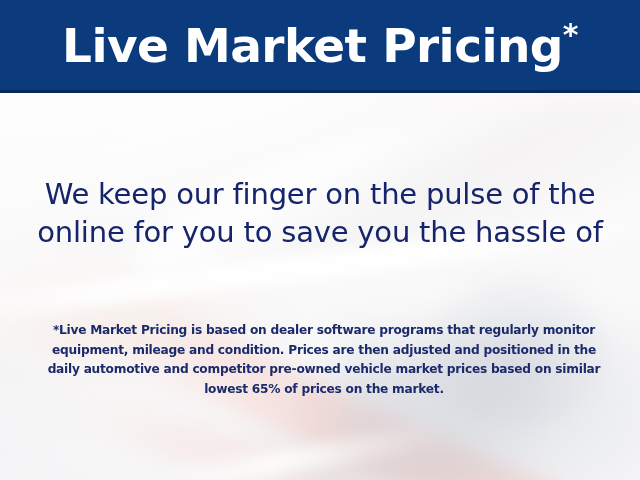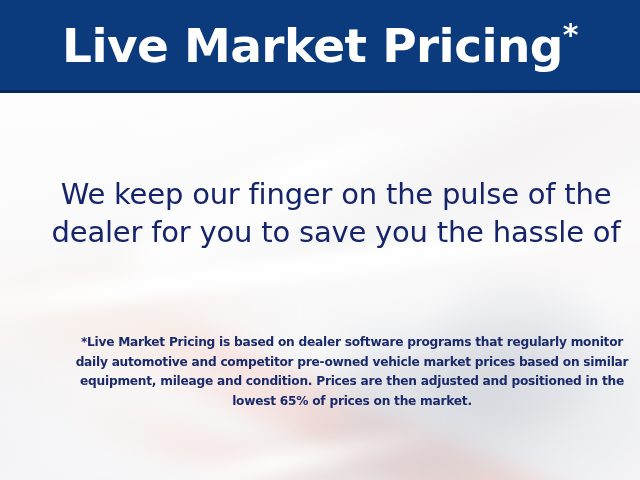--- a/index.html
+++ b/index.html
@@ -248,21 +248,21 @@
   .header-star {
     font-size: 30px;
     vertical-align: super;
     line-height: 0;
     font-weight: bold;
   }
 
   
   .content {
     position: absolute;
-    left: 16px;
+    left: 0;
     top: 93px;
     width: 516px;
     height: 387px;
     z-index: 4;
   }
   .headline {
     position: absolute;
     left: 20px;
     top: 82px;
     width: 600px;
@@ -283,21 +283,21 @@
     left: 18px;
     top: 224px;
     width: 604px;
     text-align: center;
     color: #1b2a6b;
     font-family: "DejaVu Sans", sans-serif;
     font-size: 12.2px;
     font-weight: bold;
     line-height: 19.5px;
     letter-spacing: -0.25px;
-    margin: 16px;
+    margin: 4px;
   }
   .disclaimer-line { display: block; white-space: nowrap; }
 </style>
 </head>
 <body>
 
 <div id="promo-card">
 
   <div class="bg-photo">
     <div class="bg-base"></div>
@@ -317,24 +317,24 @@
   </div>
 
   <div class="header-band">
     <h1 class="header-title"><span>Live Market Pricing</span><span class="header-star">*</span></h1>
   </div>
 
   <div class="content">
 
     <p class="headline">
       <span class="headline-line">We keep our finger on the pulse of the</span>
-      <span class="headline-line">dealer for you to save you the hassle of</span>
+      <span class="headline-line">online for you to save you the hassle of</span>
     </p>
 
     <p class="disclaimer">
       <span class="disclaimer-line">*Live Market Pricing is based on dealer software programs that regularly monitor</span>
+      <span class="disclaimer-line">equipment, mileage and condition. Prices are then adjusted and positioned in the</span>
       <span class="disclaimer-line">daily automotive and competitor pre-owned vehicle market prices based on similar</span>
-      <span class="disclaimer-line">equipment, mileage and condition. Prices are then adjusted and positioned in the</span>
       <span class="disclaimer-line">lowest 65% of prices on the market.</span>
     </p>
 
   </div>
 </div>
 
 </body></html>

